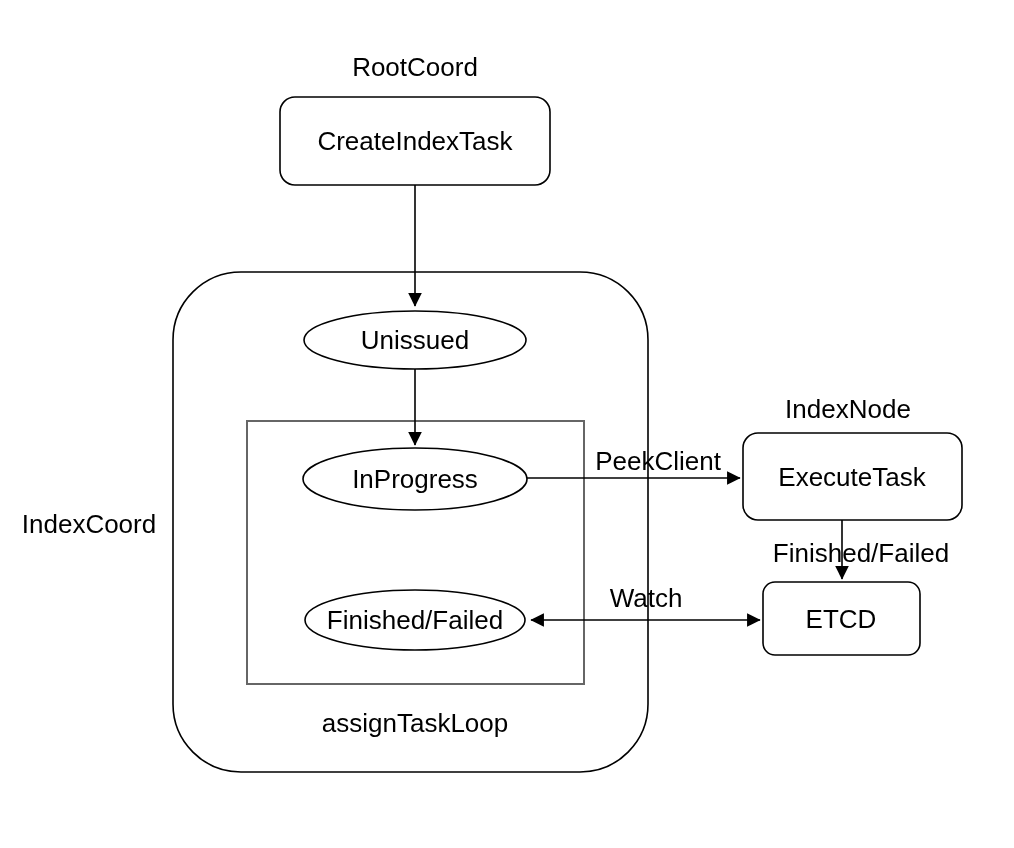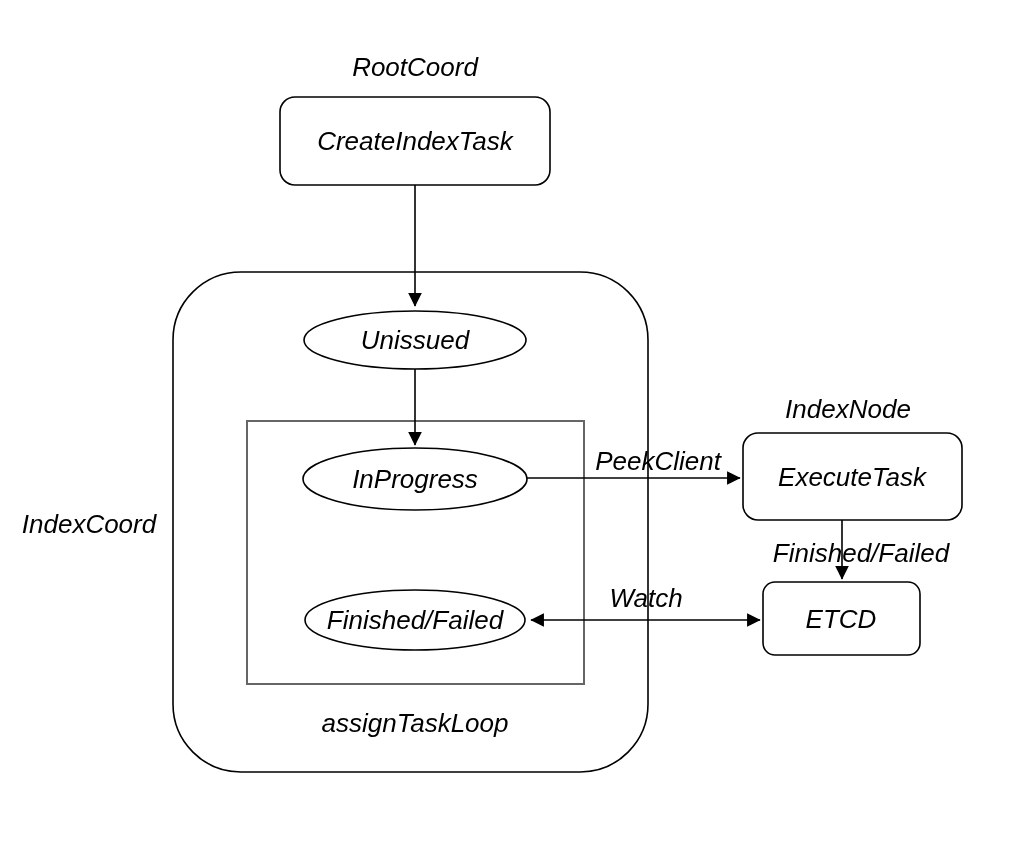--- a/index.html
+++ b/index.html
@@ -9,21 +9,20 @@
     width: 1014px;
     height: 848px;
     overflow: hidden;
     font-family: "Liberation Sans", sans-serif;
   }
   .canvas {
     position: relative;
     width: 976px;
     height: 848px;
     background: #ffffff;
-    font-style: italic;
   }
   svg text {
     font-family: "Liberation Sans", sans-serif;
     font-size: 26px;
     fill: #000000;
   }
   svg .shape {
     fill: #ffffff;
     stroke: #000000;
     stroke-width: 1.6;

